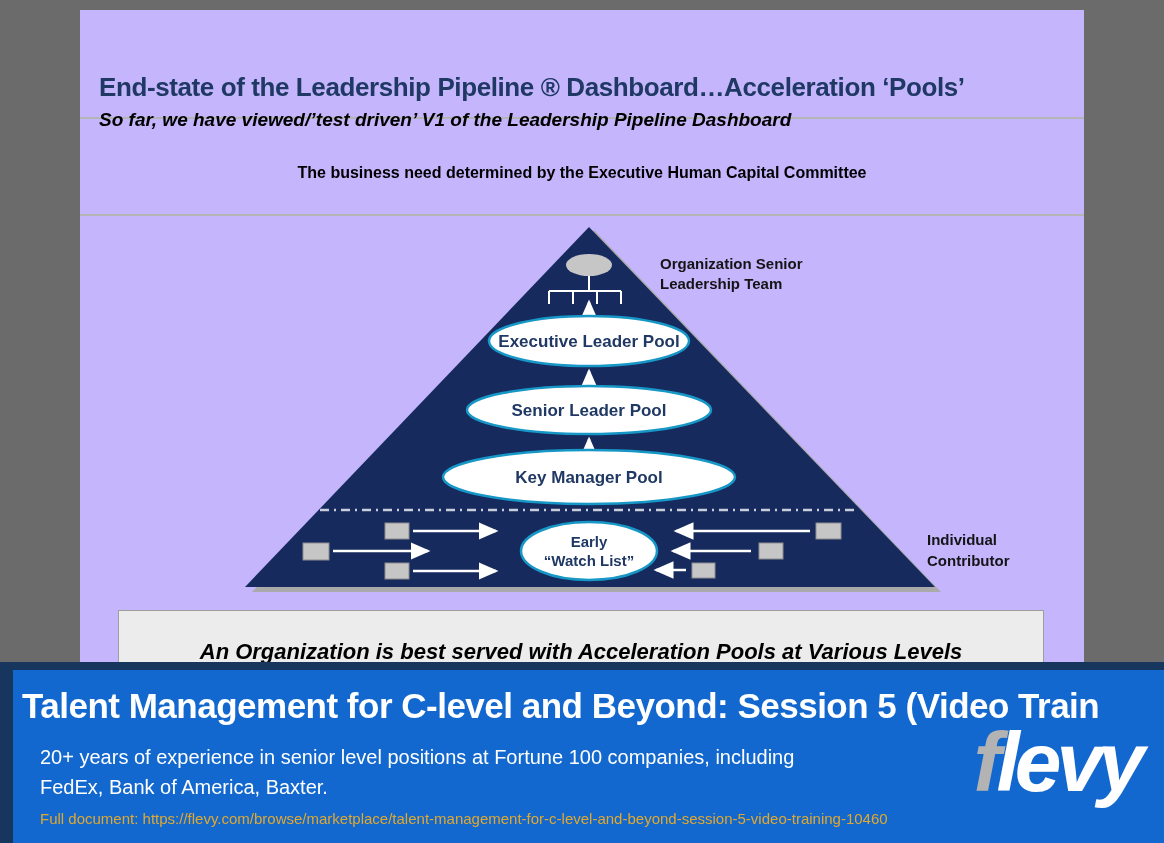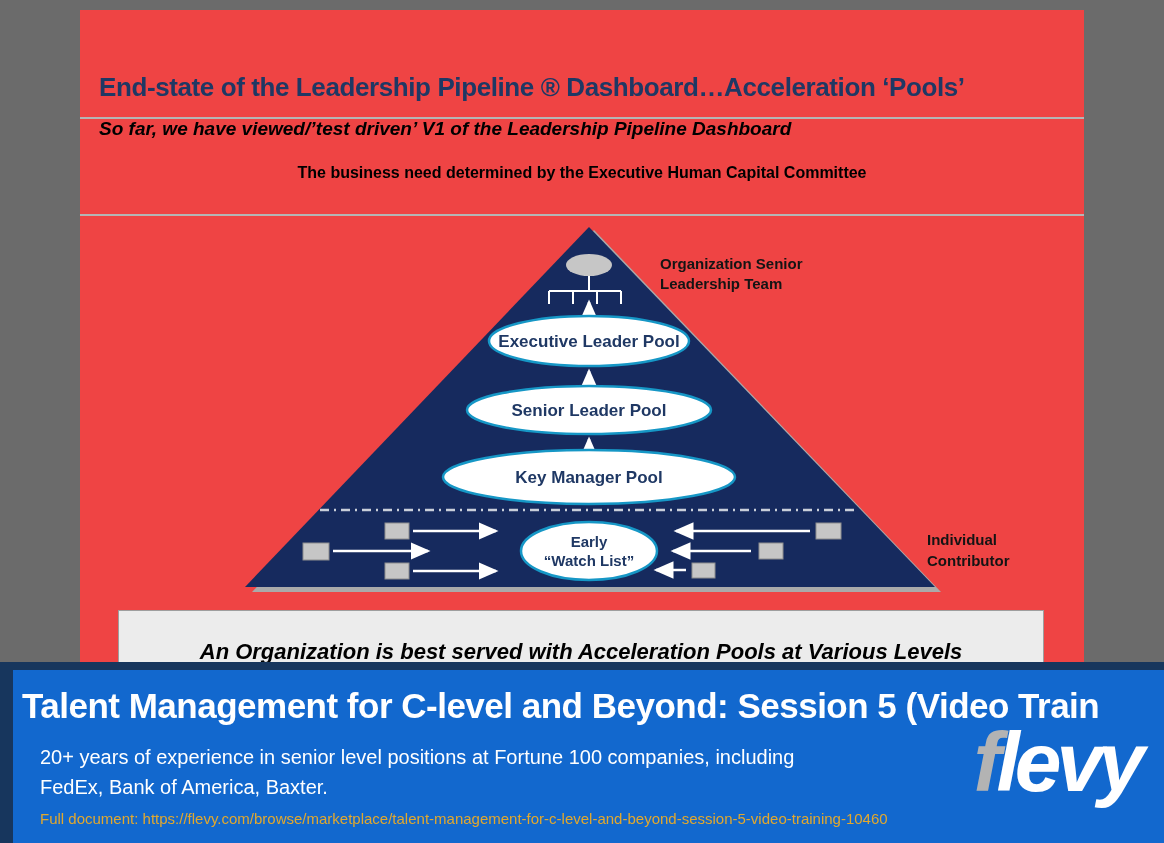--- a/index.html
+++ b/index.html
@@ -1,24 +1,24 @@
 <!DOCTYPE html>
 <html><head>
 <meta charset="utf-8">
 <style>
   html,body{margin:0;padding:0;background:#6b6b6b;font-family:"Liberation Sans",sans-serif;}
   .canvas{position:relative;width:1164px;height:843px;background:#6b6b6b;overflow:hidden;}
 
   
-  .slide{position:absolute;left:80px;top:10px;width:1004px;height:655px;background:#ef4444;overflow:hidden;}
+  .slide{position:absolute;left:80px;top:10px;width:1004px;height:655px;background:#c4b5fd;overflow:hidden;}
   .slide-title{position:absolute;left:19px;top:62px;width:975px;margin:0;
     font-size:26px;font-weight:bold;letter-spacing:-0.4px;color:#1F3864;white-space:nowrap;}
   .divider{position:absolute;left:0;width:1004px;height:2px;background:#b5b5b5;}
   .d1{top:107px;} .d2{top:204px;}
-  .subtitle{position:absolute;left:19px;top:108px;font-size:19px;font-weight:bold;font-style:italic;color:#000;}
+  .subtitle{position:absolute;left:19px;top:99px;font-size:19px;font-weight:bold;font-style:italic;color:#000;}
   .intro{position:absolute;left:0;top:152px;width:1004px;text-align:center;
     font-size:16px;font-weight:bold;color:#000;line-height:22px;}
   .diagram{position:absolute;left:0;top:215px;}
 
   .pool-text{font-family:"Liberation Sans",sans-serif;font-size:17px;font-weight:bold;fill:#1F3864;text-anchor:middle;}
   .watch-text{font-family:"Liberation Sans",sans-serif;font-size:15px;font-weight:bold;fill:#1F3864;text-anchor:middle;}
   .side-label{font-family:"Liberation Sans",sans-serif;font-size:15px;font-weight:bold;fill:#141414;text-anchor:start;}
 
   .callout-box{position:absolute;left:38px;top:600px;width:926px;height:58px;
     background:#ECECEC;border:1px solid #9e9e9e;box-sizing:border-box;text-align:center;}

